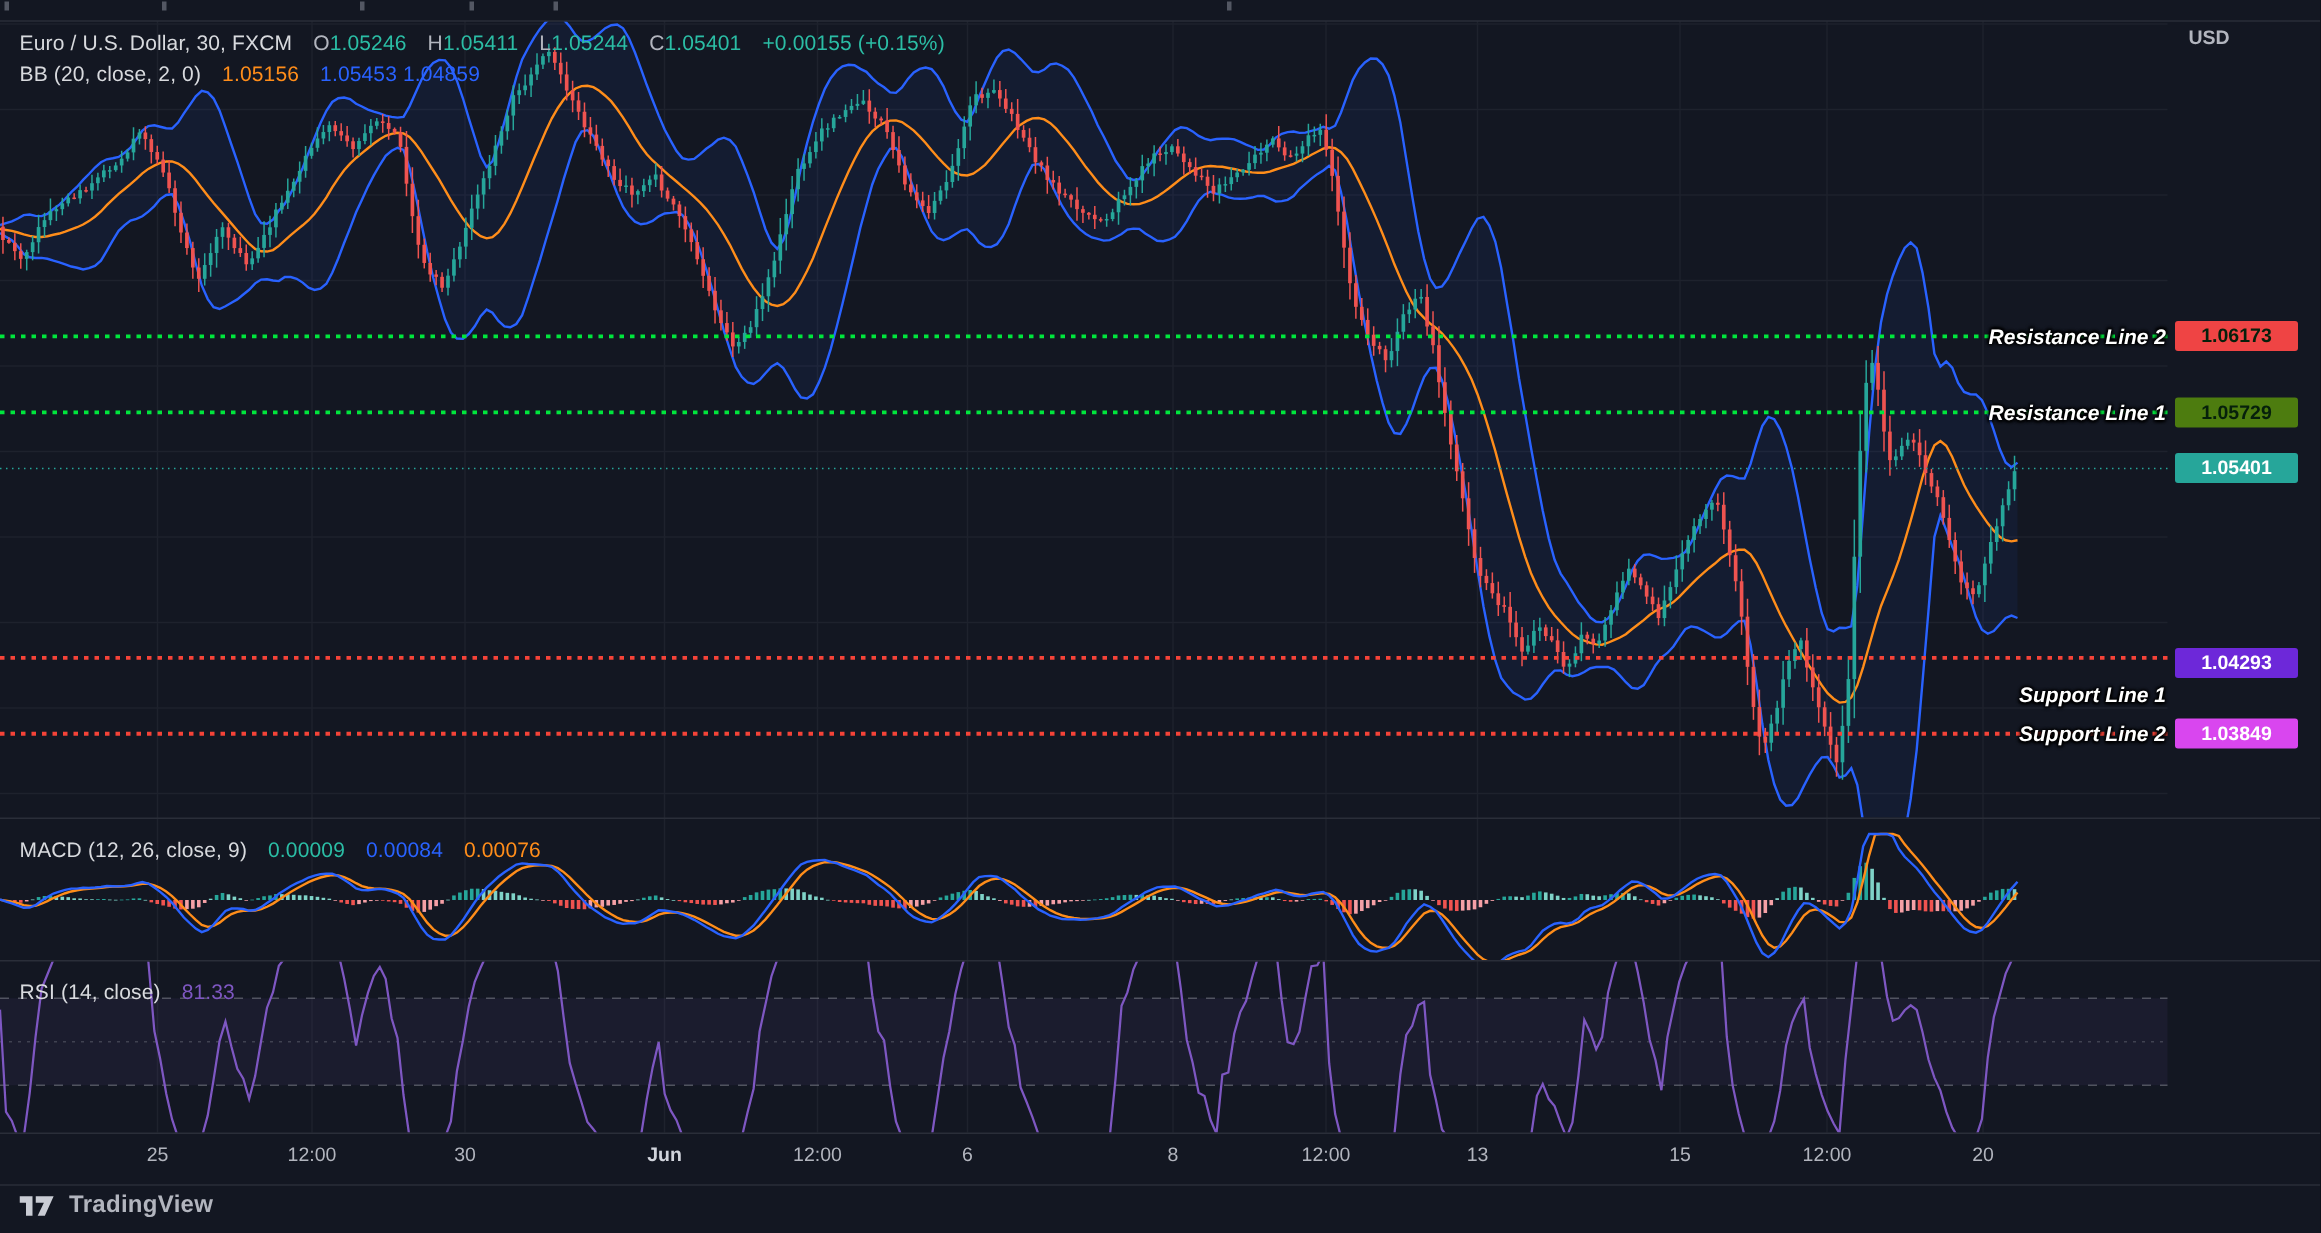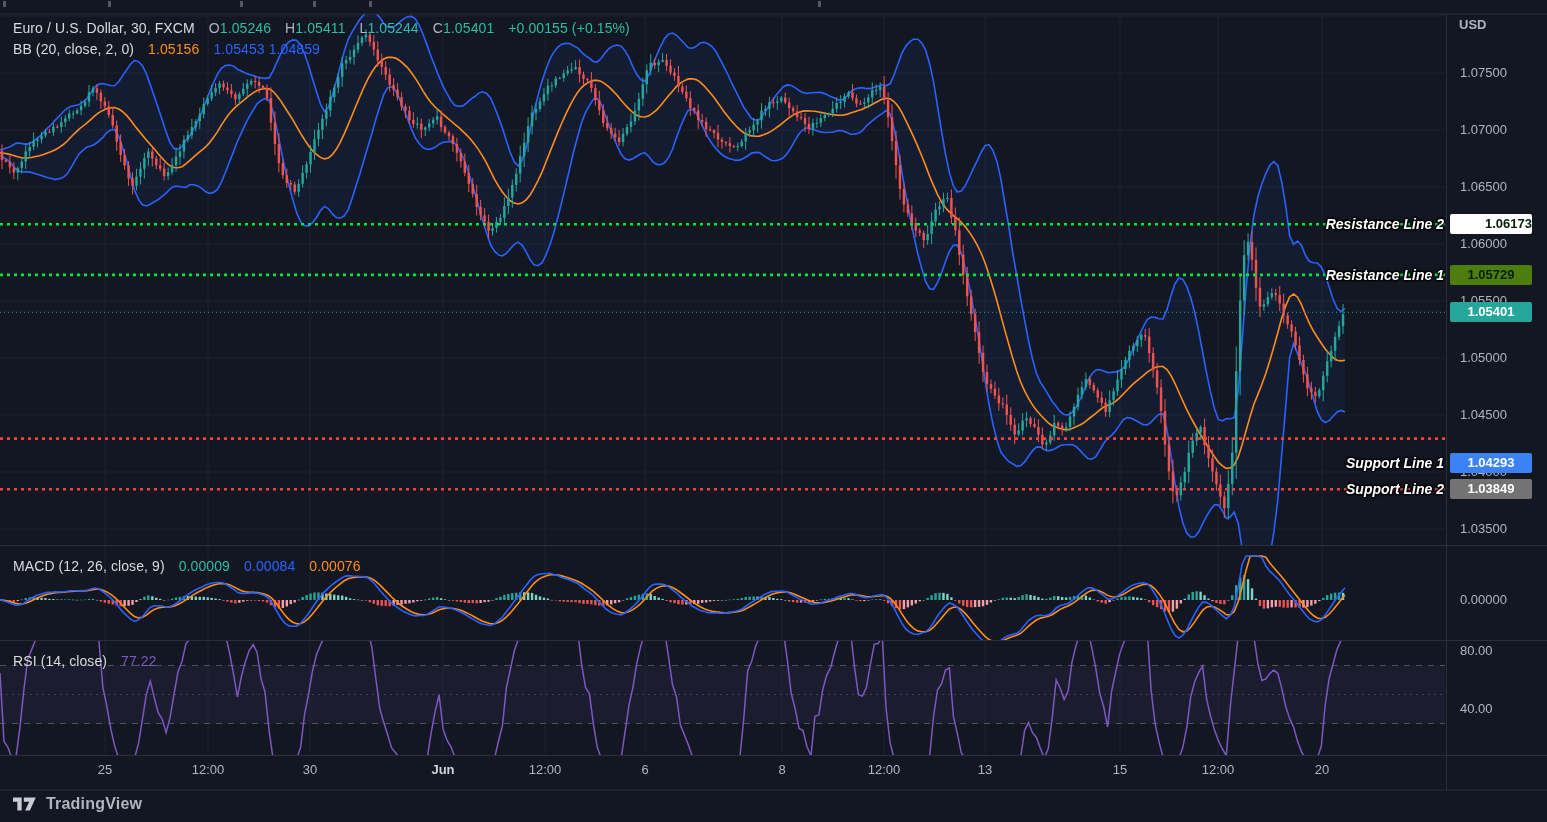--- a/index.html
+++ b/index.html
@@ -1157,39 +1157,25 @@
 
   <div class="legend" style="top:558px">
     <span class="lg-title">MACD (12, 26, close, 9)</span><span class="gap"></span>
     <span id="macd-hist-v" style="color: rgb(43, 189, 165);">0.00009</span><span class="gap"></span>
     <span id="macd-line-v" style="color: rgb(41, 98, 255);">0.00084</span><span class="gap"></span>
     <span id="macd-signal-v" style="color: rgb(255, 141, 26);">0.00076</span>
   </div>
 
   <div class="legend" style="top:653px">
     <span class="lg-title">RSI (14, close)</span><span class="gap"></span>
-    <span id="rsi-v" style="color: rgb(126, 87, 194);">77.22</span>
+    <span id="rsi-v" style="color: rgb(126, 87, 194);">81.33</span>
   </div>
 
   <div id="usd">USD</div>
 
-  <div id="price-axis">
-      <div class="tick" style="top: 51px;">1.07500</div>
-      <div class="tick" style="top: 108px;">1.07000</div>
-      <div class="tick" style="top: 165px;">1.06500</div>
-      <div class="tick" style="top: 222px;">1.06000</div>
-      <div class="tick" style="top: 279px;">1.05500</div>
-      <div class="tick" style="top: 336px;">1.05000</div>
-      <div class="tick" style="top: 393px;">1.04500</div>
-      <div class="tick" style="top: 450px;">1.04000</div>
-      <div class="tick" style="top: 507px;">1.03500</div>
-      <div class="tick" style="top: 578px;">0.00000</div>
-      <div class="tick" style="top: 629px;">80.00</div>
-      <div class="tick" style="top: 687px;">40.00</div>
-    </div>
   <div id="time-axis">
       <div class="tlabel" style="left: 105px;">25</div>
       <div class="tlabel" style="left: 208px;">12:00</div>
       <div class="tlabel" style="left: 310px;">30</div>
       <div class="tlabel bold" style="left: 443px;">Jun</div>
       <div class="tlabel" style="left: 545px;">12:00</div>
       <div class="tlabel" style="left: 645px;">6</div>
       <div class="tlabel" style="left: 782px;">8</div>
       <div class="tlabel" style="left: 884px;">12:00</div>
       <div class="tlabel" style="left: 985px;">13</div>
@@ -1197,24 +1183,24 @@
       <div class="tlabel" style="left: 1218px;">12:00</div>
       <div class="tlabel" style="left: 1322px;">20</div>
     </div>
   <div id="line-labels">
       <div class="line-label" style="top: 214.278px;">Resistance Line 2</div>
       <div class="line-label" style="top: 264.894px;">Resistance Line 1</div>
       <div class="line-label" style="top: 428.598px; margin-top: 24px;">Support Line 1</div>
       <div class="line-label" style="top: 479.214px;">Support Line 2</div>
     </div>
   <div id="badges">
-      <div class="axis-badge" style="top: 214.278px; left: 1450px; background: #ffffff; color: rgb(6, 32, 11); text-align: right;">1.06173</div>
+      <div class="axis-badge" style="top: 214.278px; left: 1450px; background: #ef4444; color: rgb(6, 32, 11);">1.06173</div>
       <div class="axis-badge" style="top: 264.894px; left: 1450px; background: #4d7c0f; color: rgb(6, 32, 11);">1.05729</div>
-      <div class="axis-badge" style="top: 453px; left: 1450px; background: #3b82f6; color: rgb(255, 255, 255);">1.04293</div>
-      <div class="axis-badge" style="top: 479.214px; left: 1450px; background: #737373; color: rgb(255, 255, 255);">1.03849</div>
+      <div class="axis-badge" style="top: 432px; left: 1450px; background: #6d28d9; color: rgb(255, 255, 255);">1.04293</div>
+      <div class="axis-badge" style="top: 479.214px; left: 1450px; background: #d946ef; color: rgb(255, 255, 255);">1.03849</div>
       <div class="axis-badge" style="top: 302.286px; left: 1450px; background: rgb(38, 166, 154); color: rgb(255, 255, 255);">1.05401</div>
     </div>
 
   <div id="logo">
     <svg width="26" height="15" viewBox="0 0 24 13">
       <path d="M0 0 H8 V12 H4 V4 H0 Z" fill="#c9ccd4"></path>
       <path d="M10 0 H21 L15.6 12 H11.2 L15 4 H10 Z" fill="#c9ccd4"></path>
     </svg>
     <span>TradingView</span>
   </div>

